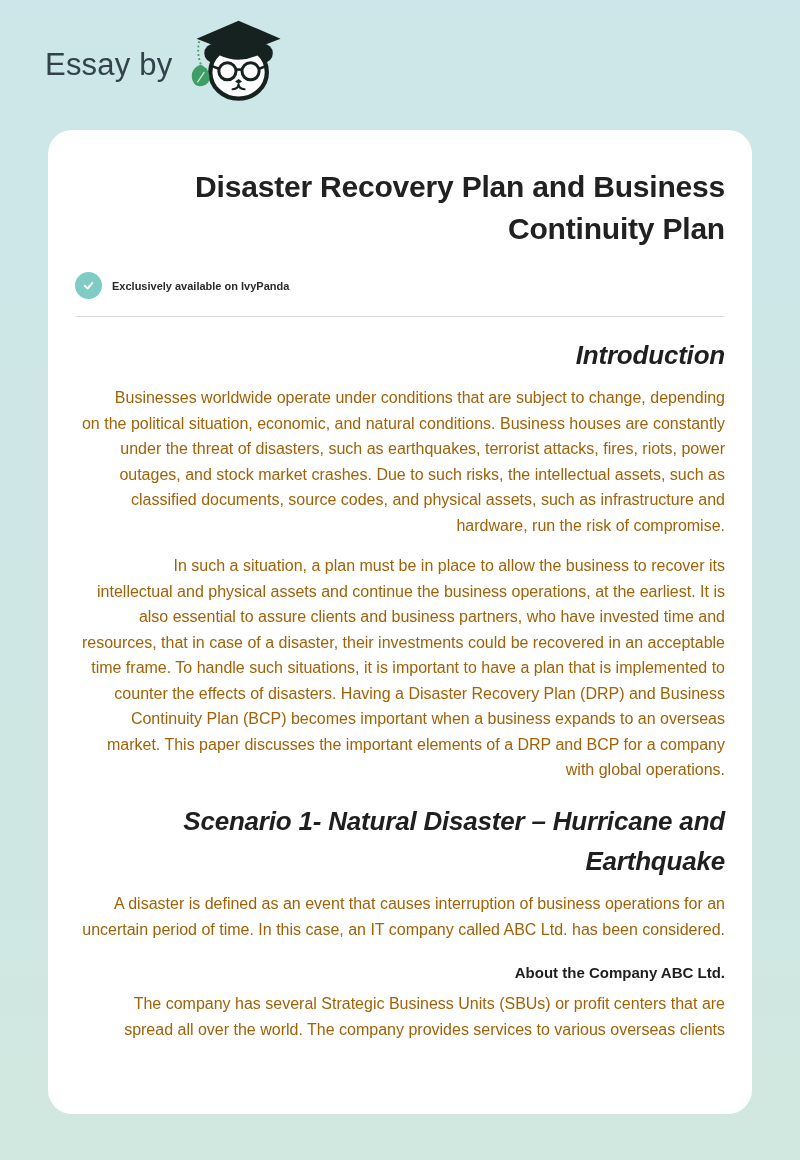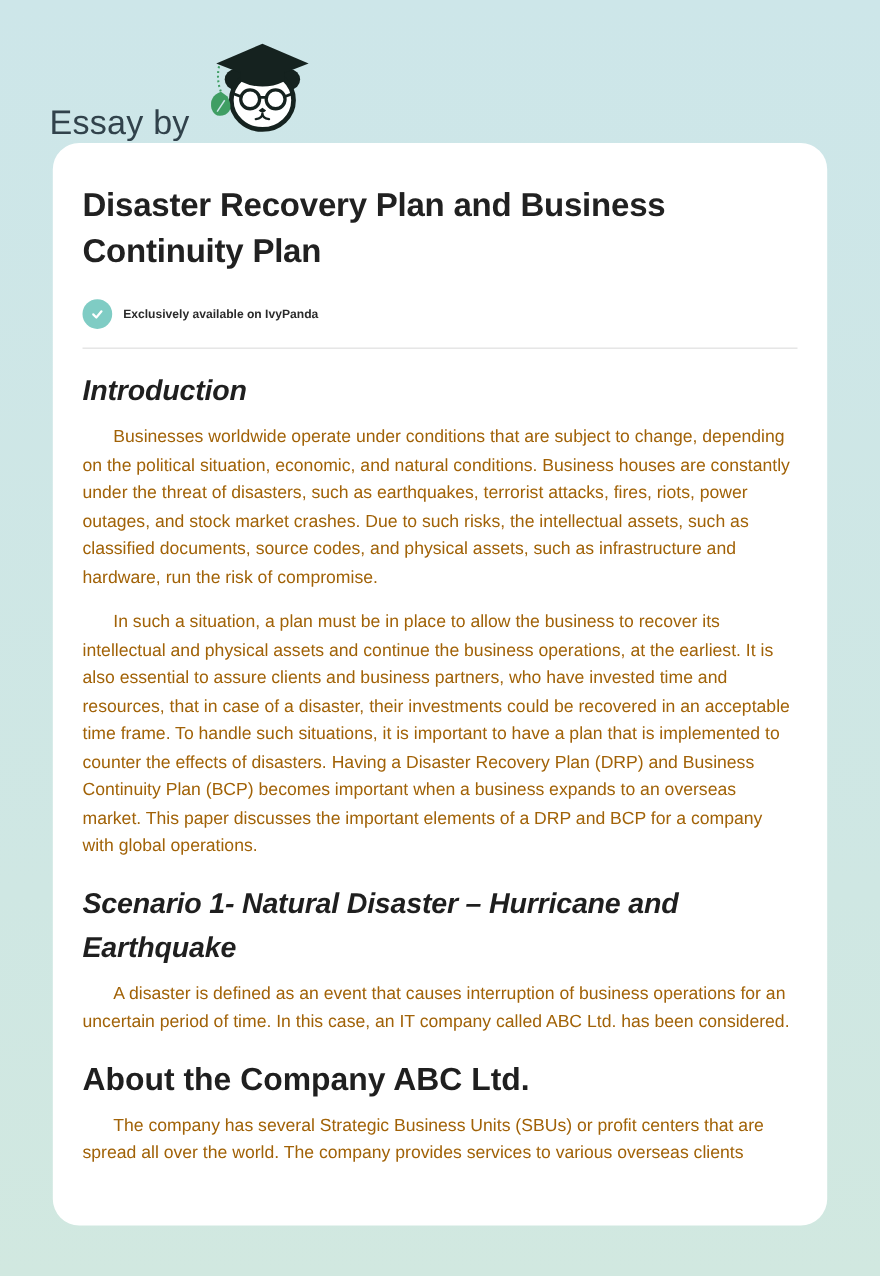--- a/index.html
+++ b/index.html
@@ -9,21 +9,21 @@
     height: 1160px;
     background: linear-gradient(180deg, #cde6e9 0%, #cfe7e3 70%, #d1e8e0 100%);
     font-family: "Liberation Sans", sans-serif;
     overflow: hidden;
   }
 
   
   .site-header {
     height: 130px;
     display: flex;
-    align-items: flex-end;
+    align-items: center;
     padding-left: 45px;
   }
   .essay-by {
     font-size: 31px;
     color: #31424b;
     letter-spacing: 0.2px;
   }
   .logo-mark {
     width: 96px;
     height: 92px;
@@ -47,20 +47,21 @@
 
   
   .essay-card {
     width: 704px;
     height: 984px;
     margin: 0 auto;
     background: #ffffff;
     border-radius: 24px;
     padding: 36px 27px 28px 27px;
     overflow: hidden;
+    text-align: right;
   }
 
   .essay-title {
     margin: 0 0 22px 0;
     font-size: 30px;
     line-height: 42px;
     font-weight: 700;
     color: #212121;
     letter-spacing: -0.2px;
   }
@@ -97,21 +98,21 @@
   .essay-card h2 {
     font-size: 26px;
     font-weight: 700;
     color: #1f1f1f;
     line-height: 1.55;
     margin: 18px 0 10px 0;
     letter-spacing: -0.2px;
     font-style: italic;
   }
   .essay-card h3 {
-    font-size: 29px;
+    font-size: 15px;
     font-weight: 700;
     color: #1f1f1f;
     line-height: 1.4;
     margin: 20px 0 8px 0;
   }
   .essay-card p {
     font-size: 16px;
     line-height: 25.5px;
     color: #a16207;
     margin: 0 0 15px 0;

